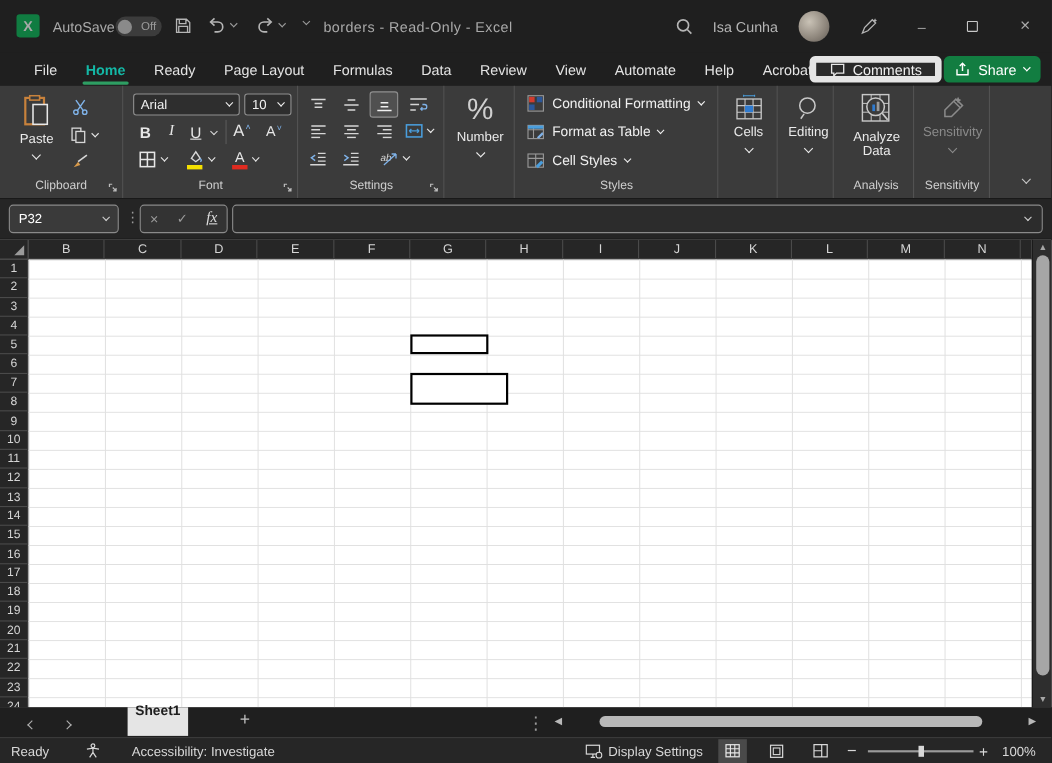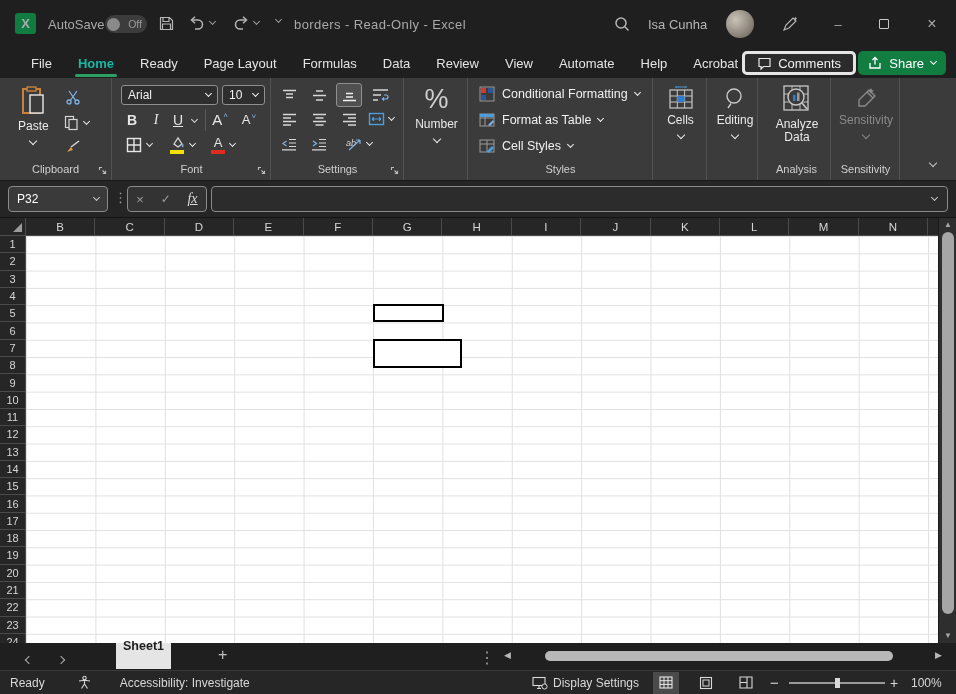--- a/index.html
+++ b/index.html
@@ -24,21 +24,21 @@
   .doc-title { left:0; top:0; width:760px; height:48px; justify-content:center; color:#ababab; letter-spacing:.4px; }
   .avatar { left:726px; top:10px; width:28px; height:28px; border-radius:50%; background:radial-gradient(circle at 35% 35%, #c9c2b6, #8d857b 60%, #5f5a53); }
   .win-btn { width:30px; height:30px; justify-content:center; color:#c8c8c8; font-size:14px; }
   .max-box { width:10px; height:10px; border:1px solid #c8c8c8; border-radius:1px; }
 
   
   .menubar { position:absolute; left:0; top:48px; width:956px; height:30px; background:#1f1f1f; display:flex; align-items:center; padding-left:18px; }
   .menu-tab { position:relative; height:30px; display:flex; align-items:center; padding:0 13px; font-size:13px; color:#e4e4e4; cursor:default; }
   .menu-tab.active { color:#14b8a6; font-weight:bold; }
   .menu-tab.active::after { content:""; position:absolute; left:10px; right:10px; bottom:1px; height:3px; border-radius:2px; background:#2e9e63; }
-  .comments-btn { position:absolute; right:100px; top:3px; height:24px; border:3px solid #e5e5e5; border-radius:5px; background:#2b2b2b; color:#f0f0f0; font-size:13px; display:flex; align-items:center; gap:6px; padding:0 12px; }
+  .comments-btn { position:absolute; right:100px; top:3px; height:24px; border:6px solid #e5e5e5; border-radius:5px; background:#2b2b2b; color:#f0f0f0; font-size:13px; display:flex; align-items:center; gap:6px; padding:0 12px; }
   .share-btn { position:absolute; right:10px; top:3px; height:24px; border-radius:5px; background:#127d41; color:#fff; font-size:13px; display:flex; align-items:center; gap:7px; padding:0 10px; }
 
   
   .ribbon { position:absolute; left:0; top:78px; width:956px; height:103px; background:#3b3b3b; border-bottom:1px solid #191919; }
   .group { position:absolute; top:0; height:102px; border-right:1px solid #525252; }
   .group-label { position:absolute; bottom:5px; left:0; right:0; text-align:center; font-size:11px; color:#cfcfcf; }
   .launcher { position:absolute; bottom:5px; right:4px; color:#bdbdbd; }
   .bigbtn { position:absolute; display:flex; flex-direction:column; align-items:center; color:#eaeaea; font-size:12px; }
   .bigbtn .lbl { margin-top:4px; line-height:13px; text-align:center; }
   .bigbtn .chev { margin-top:5px; }

